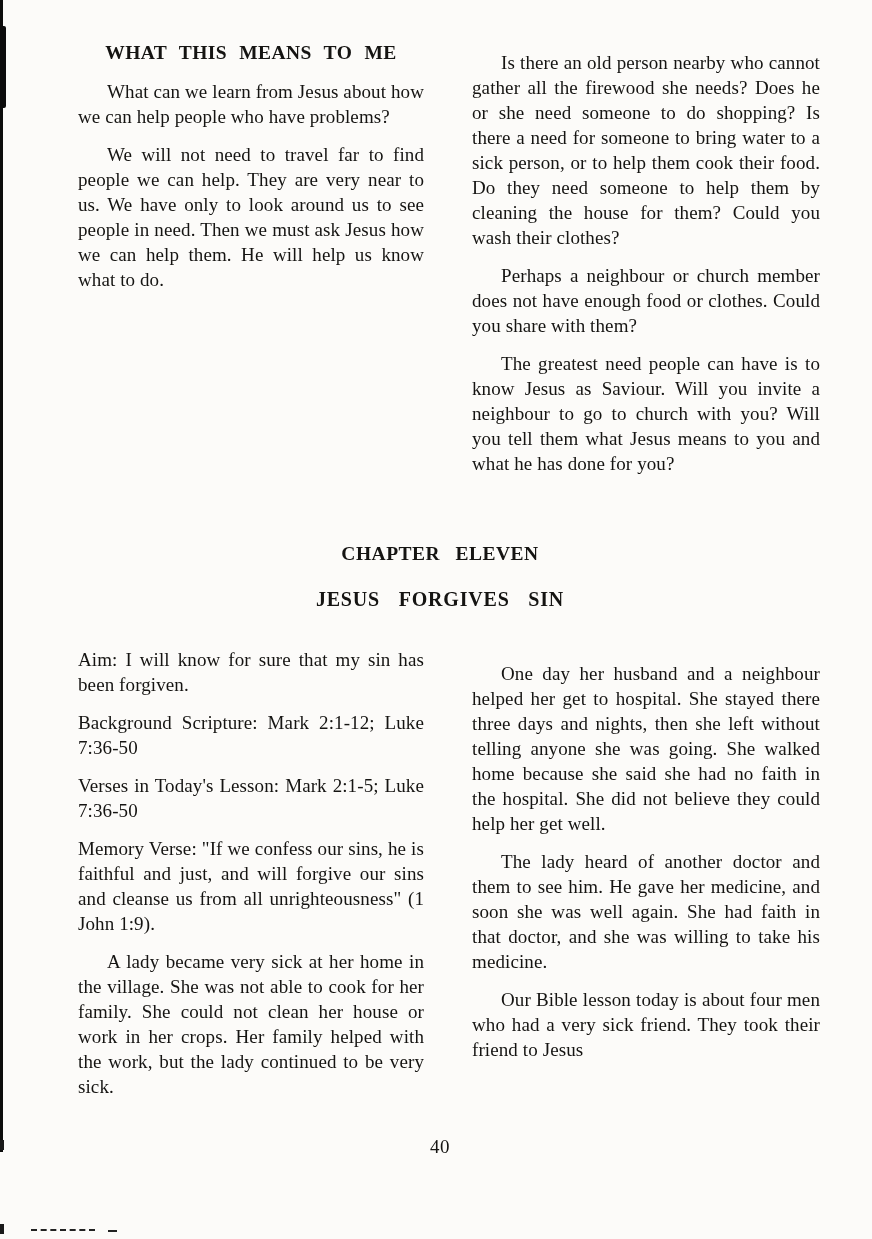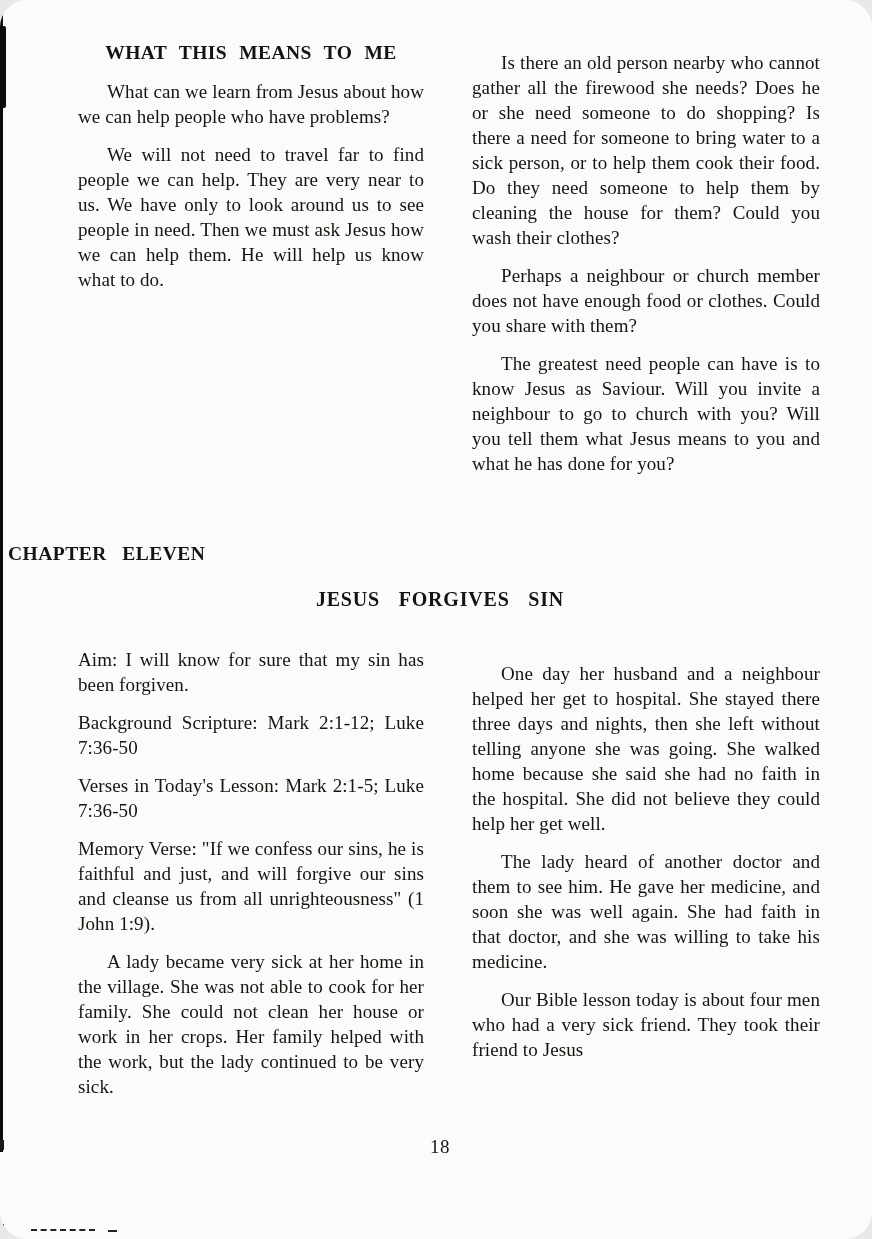--- a/index.html
+++ b/index.html
@@ -3,21 +3,20 @@
 <meta charset="utf-8">
 <style>
   html,body{margin:0;padding:0;background:#e8e8e8;}
   .page{
     position:relative;
     width:872px;height:1239px;
     background:#fcfbf9;
     overflow:hidden;
     font-family:"Liberation Serif","DejaVu Serif",serif;
     color:#151412;
-    border-radius:27px;
   }
   
   .edge-bar{position:absolute;left:0;top:0;width:3px;height:1152px;background:#0c0c0c;}
   .edge-bar-notch{position:absolute;left:0;top:26px;width:6px;height:82px;background:#0c0c0c;border-radius:0 2px 2px 0;}
   .edge-tick-a{position:absolute;left:0;top:1140px;width:4px;height:10px;background:#1a1a1a;}
   .edge-tick-b{position:absolute;left:0;top:1224px;width:4px;height:10px;background:#1a1a1a;}
   .bottom-dash{position:absolute;left:31px;top:1229px;width:64px;height:0;border-top:2px dashed #222;}
   .bottom-dash2{position:absolute;left:108px;top:1230px;width:9px;height:2px;background:#222;}
 
   
@@ -31,21 +30,21 @@
   .col p.indent{text-indent:29px;}
   .col p.flush{text-indent:0;}
 
   .sect-heading{
     font-weight:bold;font-size:19.5px;line-height:25px;
     text-align:center;word-spacing:7px;letter-spacing:.4px;
     margin:0 0 14px 0;text-indent:0;
   }
   .chapter-kicker{
     position:absolute;left:8px;width:864px;top:543px;
-    font-weight:bold;font-size:19.5px;
+    text-align:center;font-weight:bold;font-size:19.5px;
     word-spacing:10px;letter-spacing:.5px;
   }
   .chapter-title{
     position:absolute;left:8px;width:864px;top:588px;
     text-align:center;font-weight:bold;font-size:20px;
     word-spacing:13px;letter-spacing:.8px;
   }
   .page-number{
     position:absolute;left:8px;width:864px;top:1136px;
     text-align:center;font-size:19px;letter-spacing:.5px;
@@ -85,15 +84,15 @@
     <p class="flush">Memory Verse:  "If we confess our sins, he is faithful and just, and will forgive our sins and cleanse us from all unrighteousness" (1 John 1:9).</p>
     <p class="indent">A lady became very sick at her home in the village.  She was not able to cook for her family.  She could not clean her house or work in her crops. Her family helped with the work, but the lady continued to be very sick.</p>
   </div>
 
   <div class="col col-right-lesson">
     <p class="indent">One day her husband and a neighbour helped her get to hospital. She stayed there three days and nights, then she left without telling anyone she was going.  She walked home because she said she had no faith in the hospital.  She did not believe they could help her get well.</p>
     <p class="indent">The lady heard of another doctor and them to see him.  He gave her medicine, and soon she was well again.  She had faith in that doctor, and she was willing to take his medicine.</p>
     <p class="indent">Our Bible lesson today is about four men who had a very sick friend. They took their friend to Jesus</p>
   </div>
 
-  <div class="page-number">18</div>
+  <div class="page-number">40</div>
 
 </div>
 
 </body></html>

